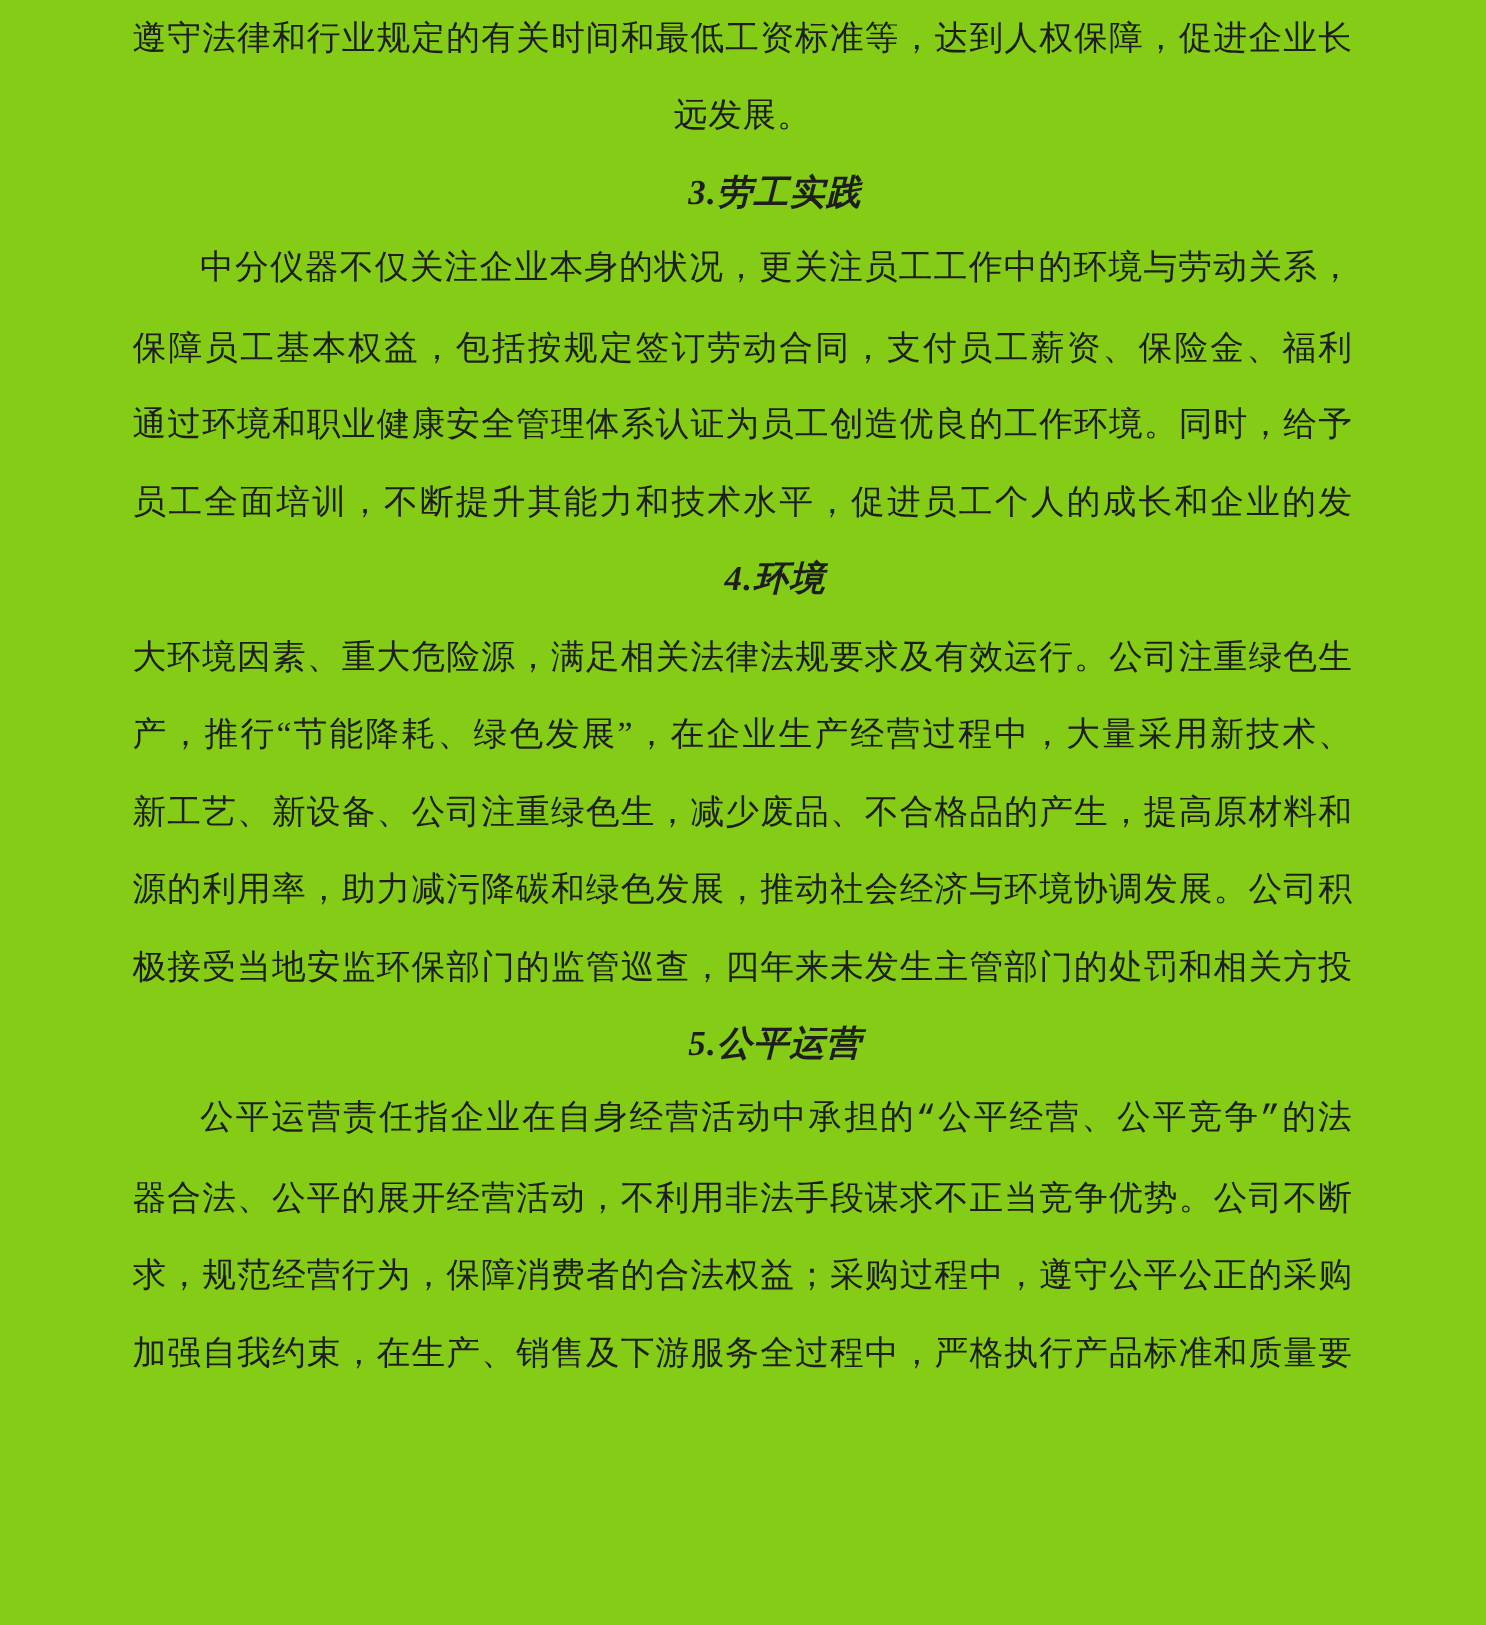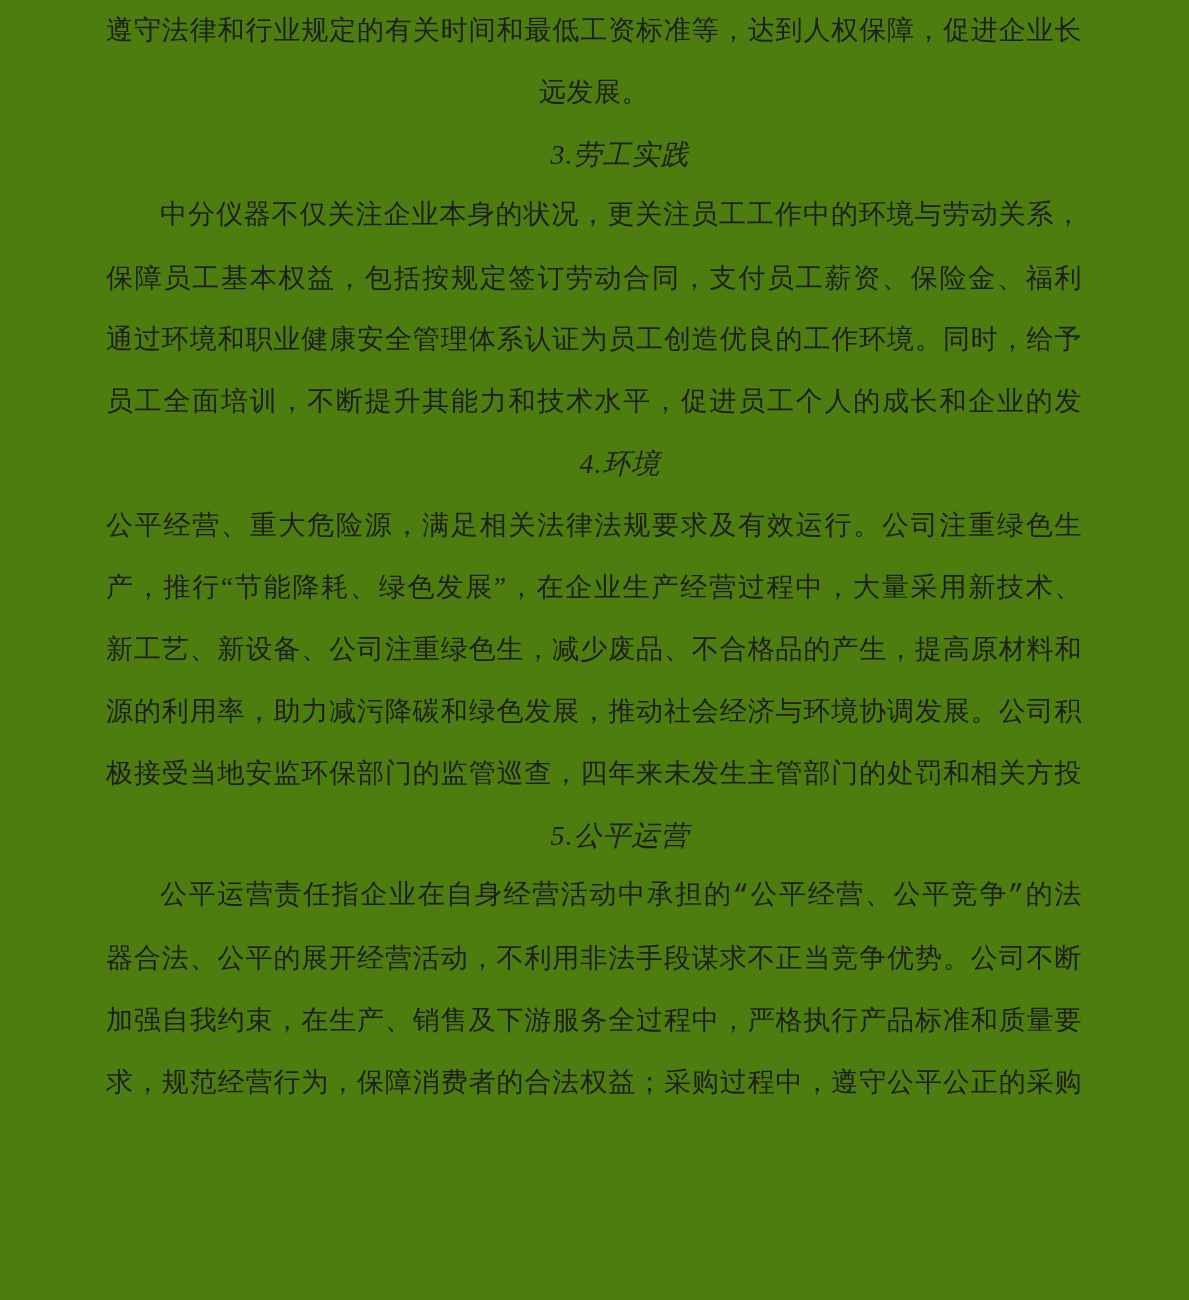--- a/index.html
+++ b/index.html
@@ -12,21 +12,21 @@
     height: 1300px;
     overflow: hidden;
     font-family: "Liberation Serif", "DejaVu Serif", serif;
     color: #1e1e1e;
   }
   .page {
     box-sizing: border-box;
     width: 1189px;
     height: 1300px;
     padding: 0 107px 0 106px;
-    background: #4d7c0f;
+    background: #84cc16;
   }
   .line {
     height: 61.9px;
     line-height: 61.9px;
     font-size: 27px;
     letter-spacing: 0.5px;
     white-space: nowrap;
     text-align: center;
   }
   .j {
@@ -37,42 +37,43 @@
   }
   .indent {
     text-indent: 54px;
     font-family: Liberation Mono, monospace;
   }
   .heading {
     font-style: italic;
     font-size: 28px;
     padding-left: 52px;
     letter-spacing: 1px;
+    font-weight: bold;
   }
 </style>
 </head>
 <body>
 
 <div class="page">
 
   <div class="line j">遵守法律和行业规定的有关时间和最低工资标准等，达到人权保障，促进企业长</div>
   <div class="line">远发展。</div>
 
   <div class="line heading">3.劳工实践</div>
   <div class="line j indent">中分仪器不仅关注企业本身的状况，更关注员工工作中的环境与劳动关系，</div>
   <div class="line j">保障员工基本权益，包括按规定签订劳动合同，支付员工薪资、保险金、福利等，</div>
   <div class="line j">通过环境和职业健康安全管理体系认证为员工创造优良的工作环境。同时，给予</div>
   <div class="line j">员工全面培训，不断提升其能力和技术水平，促进员工个人的成长和企业的发展。</div>
 
   <div class="line heading">4.环境</div>
-  <div class="line j">公平经营、重大危险源，满足相关法律法规要求及有效运行。公司注重绿色生</div>
+  <div class="line j">大环境因素、重大危险源，满足相关法律法规要求及有效运行。公司注重绿色生</div>
   <div class="line j">产，推行“节能降耗、绿色发展”，在企业生产经营过程中，大量采用新技术、</div>
   <div class="line j">新工艺、新设备、公司注重绿色生，减少废品、不合格品的产生，提高原材料和能</div>
   <div class="line j">源的利用率，助力减污降碳和绿色发展，推动社会经济与环境协调发展。公司积</div>
   <div class="line j">极接受当地安监环保部门的监管巡查，四年来未发生主管部门的处罚和相关方投</div>
 
   <div class="line heading">5.公平运营</div>
   <div class="line j indent">公平运营责任指企业在自身经营活动中承担的“公平经营、公平竞争”的法</div>
   <div class="line j">器合法、公平的展开经营活动，不利用非法手段谋求不正当竞争优势。公司不断</div>
+  <div class="line j">求，规范经营行为，保障消费者的合法权益；采购过程中，遵守公平公正的采购</div>
   <div class="line j">加强自我约束，在生产、销售及下游服务全过程中，严格执行产品标准和质量要</div>
-  <div class="line j">求，规范经营行为，保障消费者的合法权益；采购过程中，遵守公平公正的采购</div>
 
 </div>
 
 </body></html>

